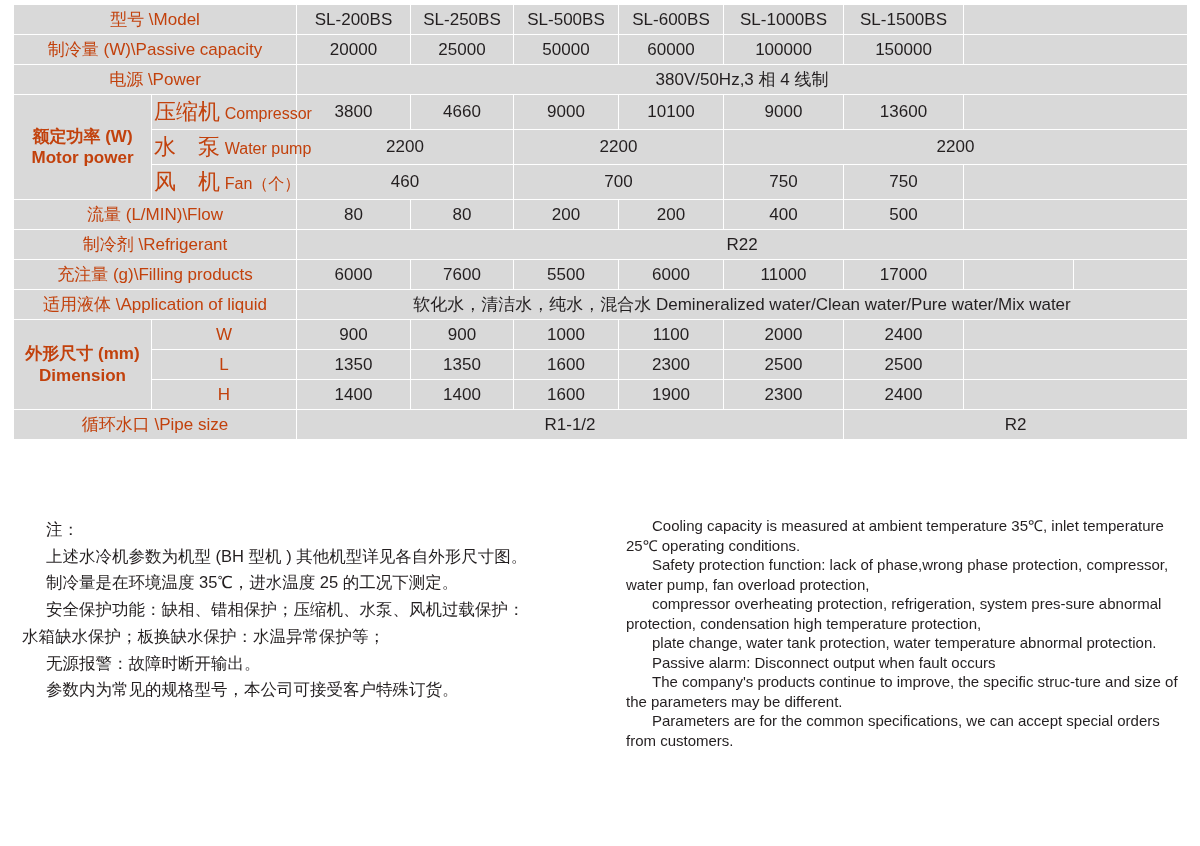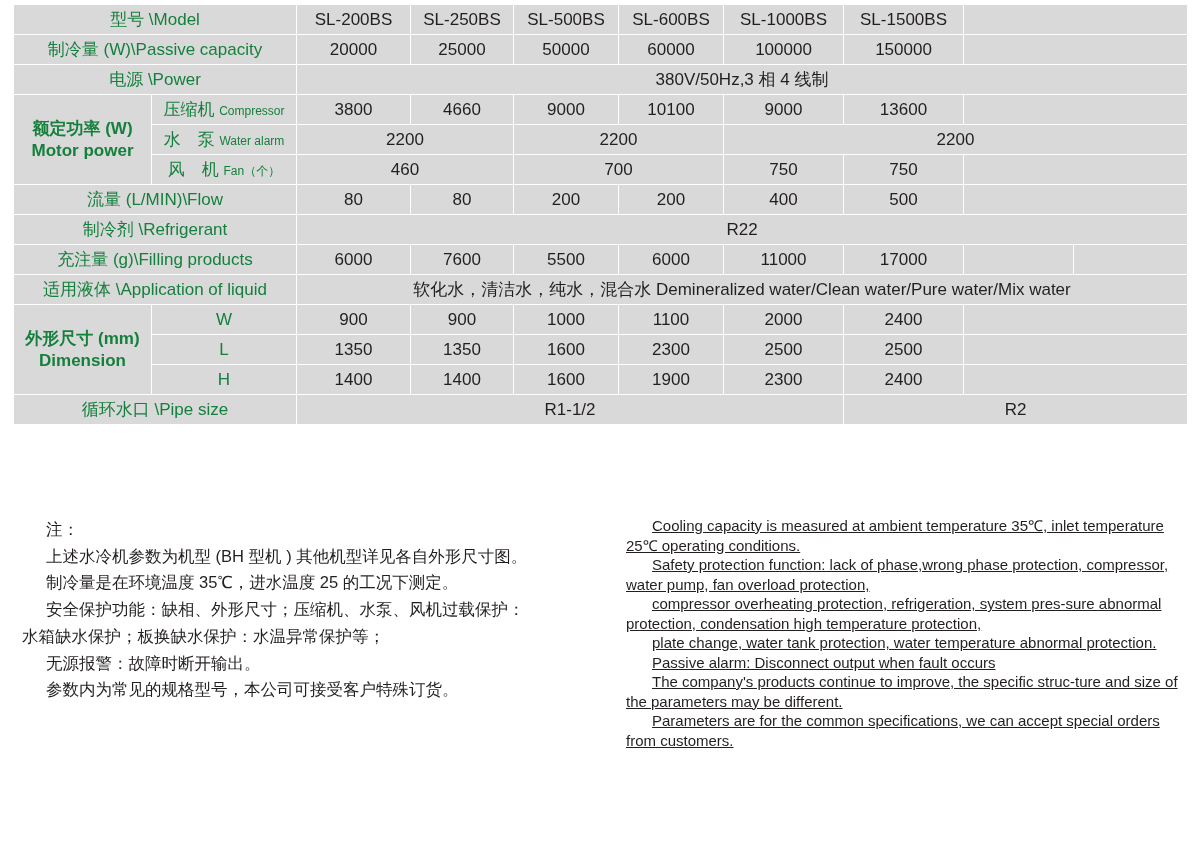--- a/index.html
+++ b/index.html
@@ -26,28 +26,28 @@
     text-align: center;
     vertical-align: middle;
     font-size: 17px;
     height: 30px;
     padding: 2px 2px;
     background: #d9d9d9;
     white-space: nowrap;
   }
   td.hdr {
     background: #1ca0e8;
-    color: #15803d;
+    color: #c2410c;
     font-size: 17px;
   }
   td.blank { background: #dff2fd; }
   td.blank2 { background: #d9d9d9; }
   .two-line { line-height: 1.25; font-weight: bold; }
-  .mixed-cn { font-size: 17px; }
-  .mixed-en { font-size: 12px; }
+  .mixed-cn { font-size: 22px; }
+  .mixed-en { font-size: 16px; }
 
   
   .notes {
     position: absolute;
     top: 516px; left: 0;
     width: 1200px;
     display: flex;
   }
   .notes-cn {
     width: 618px;
@@ -56,21 +56,21 @@
     line-height: 1.62;
   }
   .notes-cn .ind { padding-left: 24px; }
   .notes-en {
     width: 560px;
     font-size: 15px;
     line-height: 1.30;
     padding-left: 8px;
   }
   .notes-en p { margin: 0 0 0 0; }
-  .notes-en .ind { text-indent: 26px; text-decoration: underline; }
+  .notes-en .ind { text-indent: 26px; }
 </style>
 </head>
 <body>
 
 <div class="page">
 
   <table class="spec">
     <colgroup>
       <col style="width:138px">
       <col style="width:145px">
@@ -126,21 +126,21 @@
       <td>9000</td>
       <td>10100</td>
       <td>9000</td>
       <td>13600</td>
       <td class="blank2" colspan="2"></td>
     </tr>
 
     <tr>
       <td class="hdr">
         <span class="mixed-cn">水　泵</span>
-        <span class="mixed-en">Water alarm</span>
+        <span class="mixed-en">Water pump</span>
       </td>
       <td colspan="2">2200</td>
       <td colspan="2">2200</td>
       <td colspan="4">2200</td>
     </tr>
 
     <tr>
       <td class="hdr">
         <span class="mixed-cn">风　机</span>
         <span class="mixed-en">Fan（个）</span>
@@ -229,21 +229,21 @@
     </tr>
   </tbody>
     </table>
 
   <div class="notes">
 
     <div class="notes-cn">
       <div class="ind">注：</div>
       <div class="ind">上述水冷机参数为机型 (BH 型机 ) 其他机型详见各自外形尺寸图。</div>
       <div class="ind">制冷量是在环境温度 35℃，进水温度 25 的工况下测定。</div>
-      <div class="ind">安全保护功能：缺相、外形尺寸；压缩机、水泵、风机过载保护：</div>
+      <div class="ind">安全保护功能：缺相、错相保护；压缩机、水泵、风机过载保护：</div>
       <div>水箱缺水保护；板换缺水保护：水温异常保护等；</div>
       <div class="ind">无源报警：故障时断开输出。</div>
       <div class="ind">参数内为常见的规格型号，本公司可接受客户特殊订货。</div>
     </div>
 
     <div class="notes-en">
       <p class="ind">Cooling capacity is measured at ambient temperature 35℃, inlet temperature 25℃ operating conditions.</p>
       <p class="ind">Safety protection function: lack of phase,wrong phase protection, compressor, water pump, fan overload protection,</p>
       <p class="ind">compressor overheating protection, refrigeration, system pres-sure abnormal protection, condensation high temperature protection,</p>
       <p class="ind">plate change, water tank protection, water temperature abnormal protection.</p>

